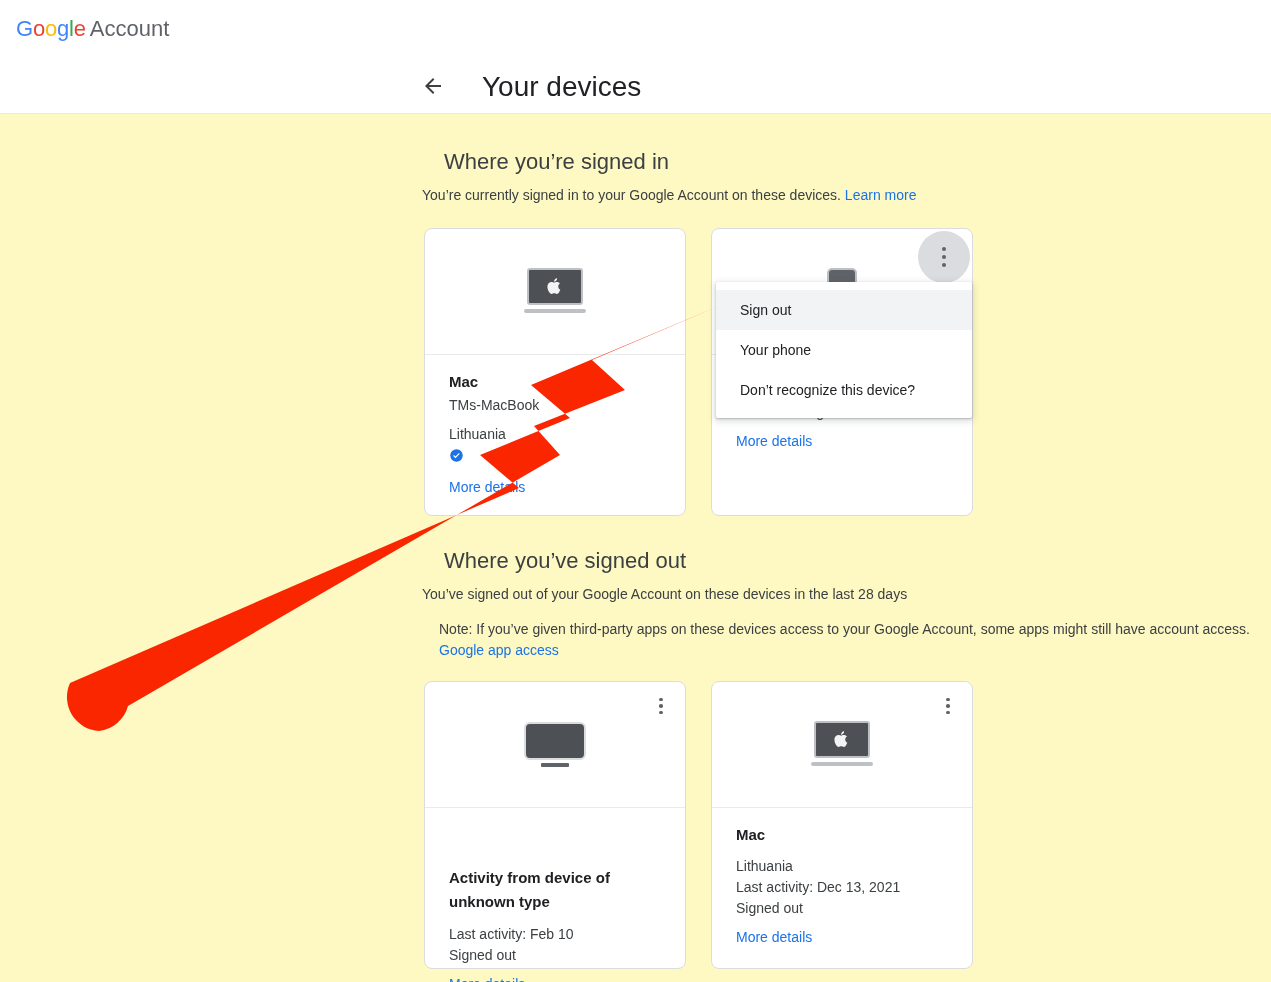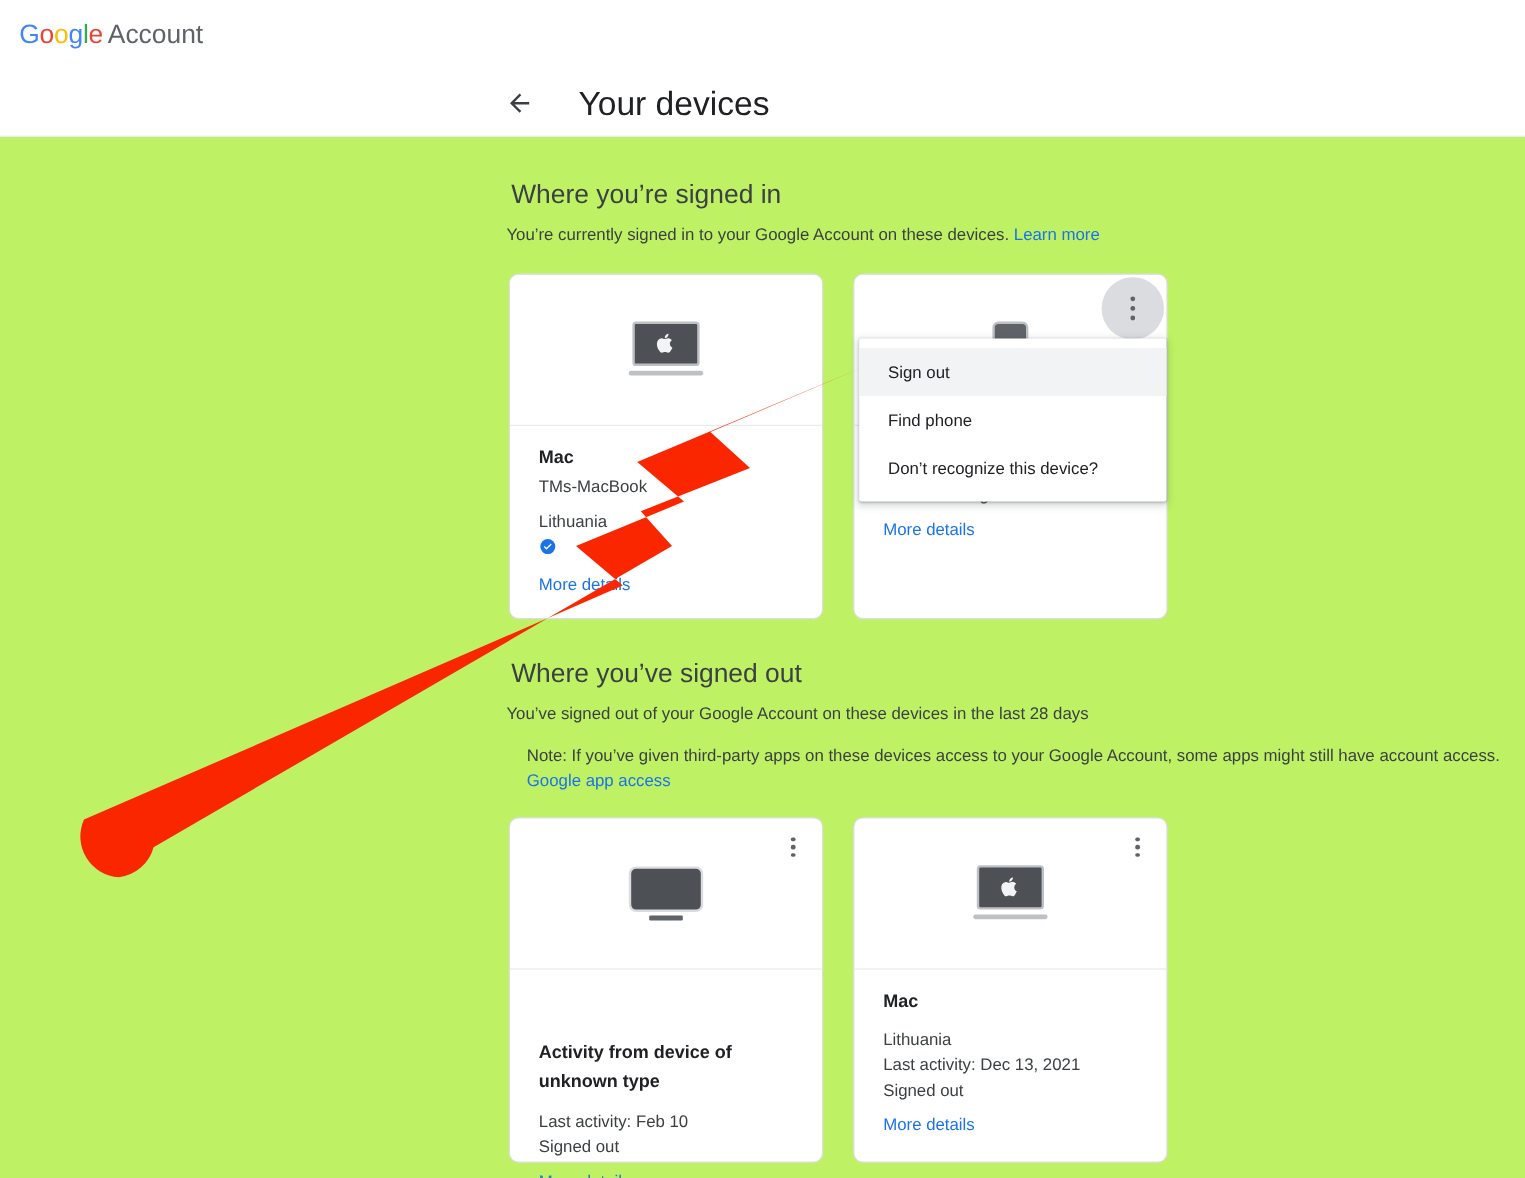--- a/index.html
+++ b/index.html
@@ -4,21 +4,21 @@
 <style>
   * { box-sizing: border-box; }
   html, body {
     margin: 0; padding: 0;
     width: 1271px; height: 982px;
     background: #ffffff;
     font-family: "Liberation Sans", "DejaVu Sans", sans-serif;
     -webkit-font-smoothing: antialiased;
     overflow: hidden;
   }
-  #page { position: relative; width: 1271px; height: 982px; background: #bef264; padding-left: 48px; }
+  #page { position: relative; width: 1271px; height: 982px; background: #fef9c3; padding-left: 48px; }
 
   
   .topbar {
     position: absolute; left: 0; top: 0; width: 1271px; height: 114px;
     border-bottom: 1px solid #e8eaed; background: #fff;
   }
   .brand {
     position: absolute; left: 16px; top: 15px;
     font-size: 22px; line-height: 28px; color: #5f6368; letter-spacing: 0;
     white-space: nowrap;
@@ -38,21 +38,21 @@
     width: 26px; height: 26px; display: flex; align-items: center; justify-content: center;
     cursor: pointer; border: none; background: transparent; padding: 0;
   }
   .page-title {
     font-size: 28px; line-height: 38px; color: #202124; font-weight: 400;
     white-space: nowrap;
   }
 
   
   .section-title {
-    position: absolute; left: 426px;
+    position: absolute; left: 444px;
     font-size: 22px; line-height: 28px; color: #3c4043; font-weight: 400;
     white-space: nowrap;
   }
   .section-sub {
     position: absolute; left: 422px;
     font-size: 14px; line-height: 20px; color: #3c4043; font-weight: 400;
   }
   .link { color: #1a73e8; text-decoration: none; cursor: pointer; }
 
   #signedin-title { top: 148px; }
@@ -222,21 +222,21 @@
       <div class="dev-name"></div>
       <div class="dev-gap"></div>
       <div class="dev-line">Lithuania</div>
       <div class="dev-line">36 minutes ago</div>
       <span class="dev-link">More details</span>
     </div>
   </div>
 
   <div class="menu">
     <div class="menu-item active">Sign out</div>
-    <div class="menu-item">Find phone</div>
+    <div class="menu-item">Your phone</div>
     <div class="menu-item">Don’t recognize this device?</div>
   </div>
 
   <div class="section-title" id="signedout-title">Where you’ve signed out</div>
   <div class="section-sub" id="signedout-sub">You’ve signed out of your Google Account on these devices in the last 28 days</div>
   <div class="section-sub" id="signedout-note">
     <span>Note: If you’ve given third-party apps on these devices access to your Google Account, some apps might still have account access.</span><br>
     <span class="link">Google app access</span>
   </div>
 

